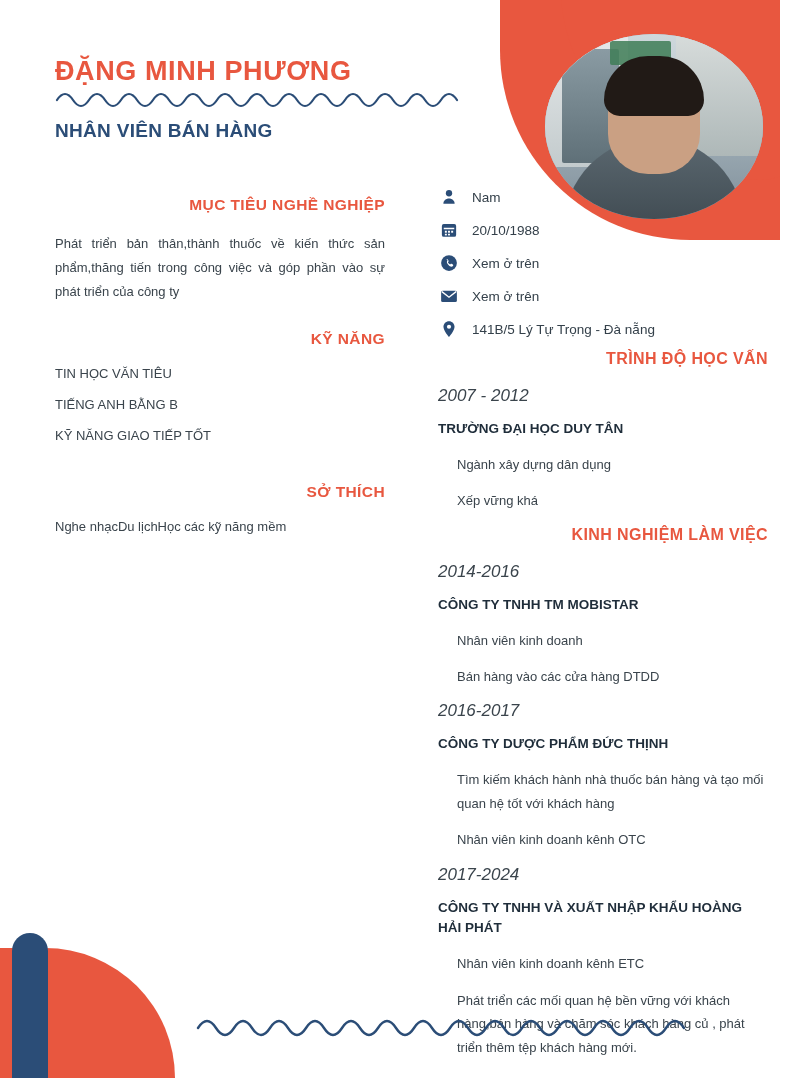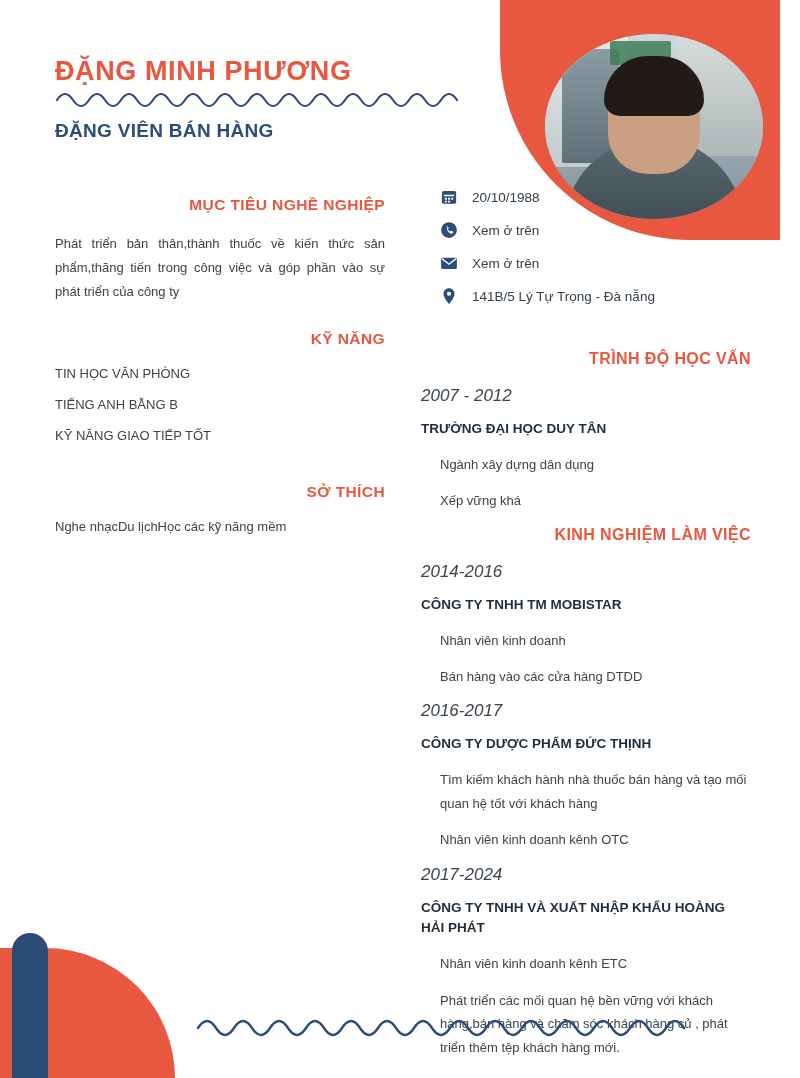--- a/index.html
+++ b/index.html
@@ -167,21 +167,21 @@
 
   
   .col-left {
     position: absolute;
     left: 55px;
     top: 196px;
     width: 330px;
   }
   .col-right {
     position: absolute;
-    left: 421px;
+    left: 438px;
     top: 350px;
     width: 330px;
   }
   h2.sect {
     font-size: 15.5px;
     font-weight: bold;
     color: #e8573f;
     margin: 0 0 18px 0;
     letter-spacing: .4px;
     text-align: right;
@@ -271,24 +271,33 @@
       <div class="hair"></div>
     </div>
   </div>
 
   <div class="name">ĐẶNG MINH PHƯƠNG</div>
 
   <svg class="squiggle-top" viewBox="0 0 420 26">
     <path d="M2,10 q8,-12 16,0 q8,12 16,0 q8,-12 16,0 q8,12 16,0 q8,-12 16,0 q8,12 16,0 q8,-12 16,0 q8,12 16,0 q8,-12 16,0 q8,12 16,0 q8,-12 16,0 q8,12 16,0 q8,-12 16,0 q8,12 16,0 q8,-12 16,0 q8,12 16,0 q8,-12 16,0 q8,12 16,0 q8,-12 16,0 q8,12 16,0 q8,-12 16,0 q8,12 16,0 q8,-12 16,0 q8,12 16,0 q8,-12 16,0" fill="none" stroke="#2b4d77" stroke-width="2.2" stroke-linecap="round"></path>
   </svg>
 
-  <div class="role">ĐẶNG VIÊN BÁN HÀNG</div>
+  <div class="role">NHÂN VIÊN BÁN HÀNG</div>
 
   <div class="contact">
 
+    <div class="contact-row">
+      <span class="contact-icon">
+        <svg width="18" height="18" viewBox="0 0 24 24" fill="#2b4d77">
+          <circle cx="12" cy="7" r="4.2"></circle>
+          <path d="M4.5 21c0-4.2 3.4-7 7.5-7s7.5 2.8 7.5 7z"></path>
+        </svg>
+      </span>
+      <span>Nam</span>
+    </div>
 
     <div class="contact-row">
       <span class="contact-icon">
         <svg width="18" height="18" viewBox="0 0 24 24" fill="#2b4d77">
           <rect x="2.5" y="4" width="19" height="17" rx="2.5"></rect>
           <rect x="5" y="9" width="14" height="2" fill="#ffffff"></rect>
           <rect x="6.5" y="13" width="2.6" height="2.6" fill="#ffffff"></rect>
           <rect x="10.7" y="13" width="2.6" height="2.6" fill="#ffffff"></rect>
           <rect x="14.9" y="13" width="2.6" height="2.6" fill="#ffffff"></rect>
           <rect x="6.5" y="17" width="2.6" height="2.2" fill="#ffffff"></rect>
@@ -329,21 +338,21 @@
     </div>
 
   </div>
 
   <div class="col-left">
 
     <h2 class="sect">MỤC TIÊU NGHỀ NGHIỆP</h2>
     <p class="para">Phát triển bản thân,thành thuốc về kiến thức sản phẩm,thăng tiến trong công việc và góp phần vào sự phát triển của công ty</p>
 
     <h2 class="sect">KỸ NĂNG</h2>
-    <div class="skill">TIN HỌC VĂN PHÒNG</div>
+    <div class="skill">TIN HỌC VĂN TIÊU</div>
     <div class="skill">TIẾNG ANH BẰNG B</div>
     <div class="skill">KỸ NĂNG GIAO TIẾP TỐT</div>
 
     <div class="gap-2"></div>
 
     <h2 class="sect">SỞ THÍCH</h2>
     <div class="hobby">Nghe nhạcDu lịchHọc các kỹ năng mềm</div>
 
   </div>
 

